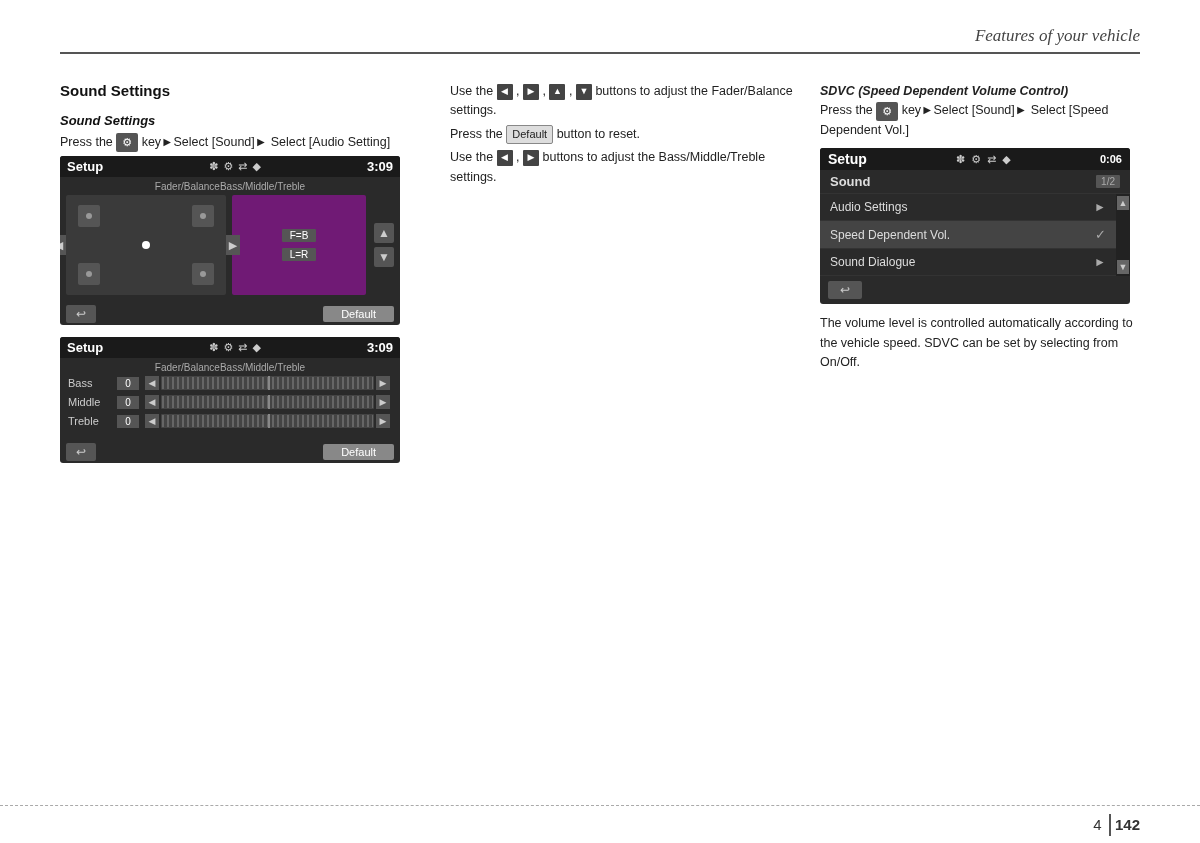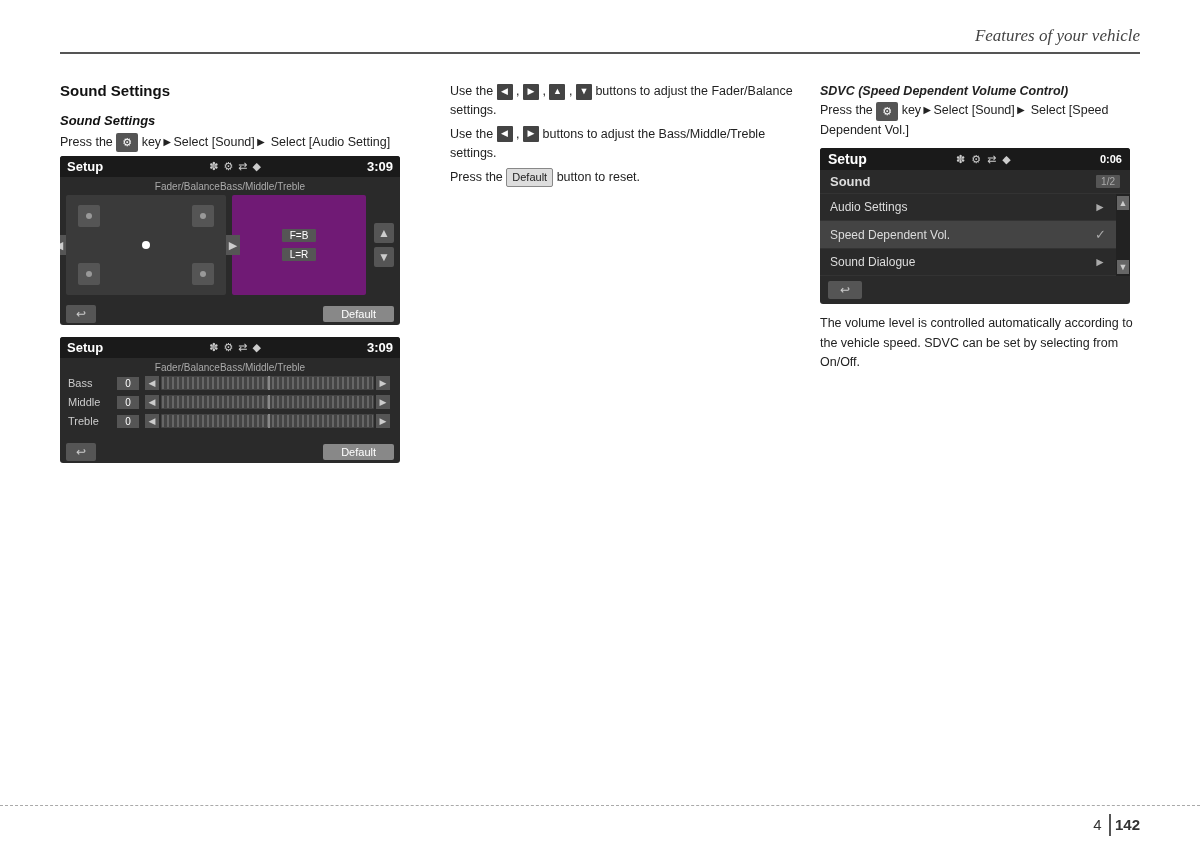--- a/index.html
+++ b/index.html
@@ -649,30 +649,30 @@
       <span class="nav-icon">◀</span>
       <span>, </span>
       <span class="nav-icon">▶</span>
       <span>, </span>
       <span class="nav-icon">▲</span>
       <span>, </span>
       <span class="nav-icon">▼</span>
       <span>buttons to adjust the Fader/Balance settings.</span>
     </p>
     <p class="body-text">
+      <span>Press the</span>
+      <span class="default-btn">Default</span>
+      <span>button to reset.</span>
+    </p>
+    <p class="body-text">
       <span>Use the</span>
       <span class="nav-icon">◀</span>
       <span>, </span>
       <span class="nav-icon">▶</span>
       <span>buttons to adjust the Bass/Middle/Treble settings.</span>
-    </p>
-    <p class="body-text">
-      <span>Press the</span>
-      <span class="default-btn">Default</span>
-      <span>button to reset.</span>
     </p>
   </div>
 
   <div class="right-col">
     <p class="body-text" style="font-weight:bold; font-style:italic; margin-bottom:0;">SDVC (Speed Dependent Volume Control)</p>
 
     <p class="body-text">
       <span>Press the</span>
       <span class="key-btn">
         <span class="gear-symbol">⚙</span>

